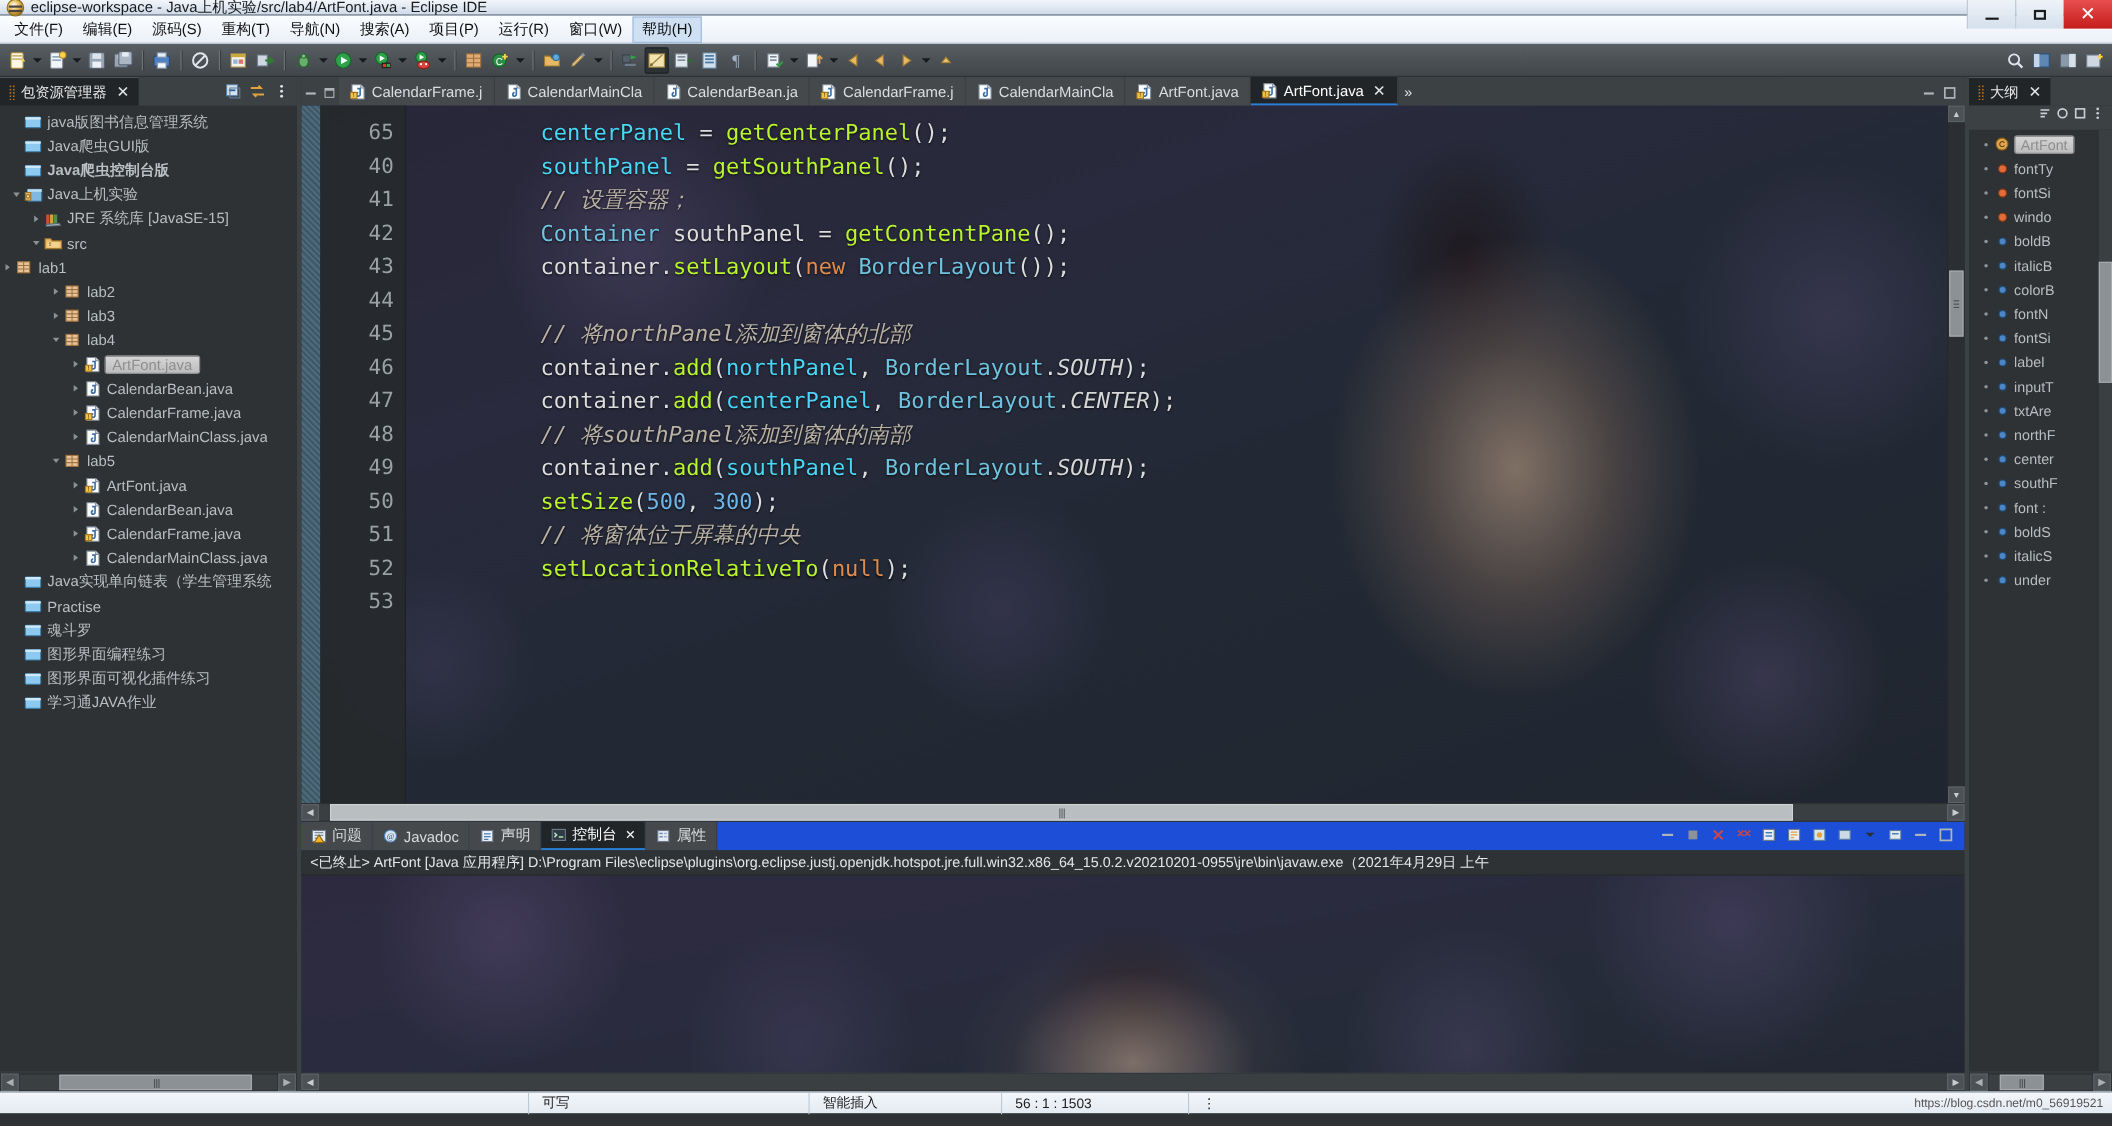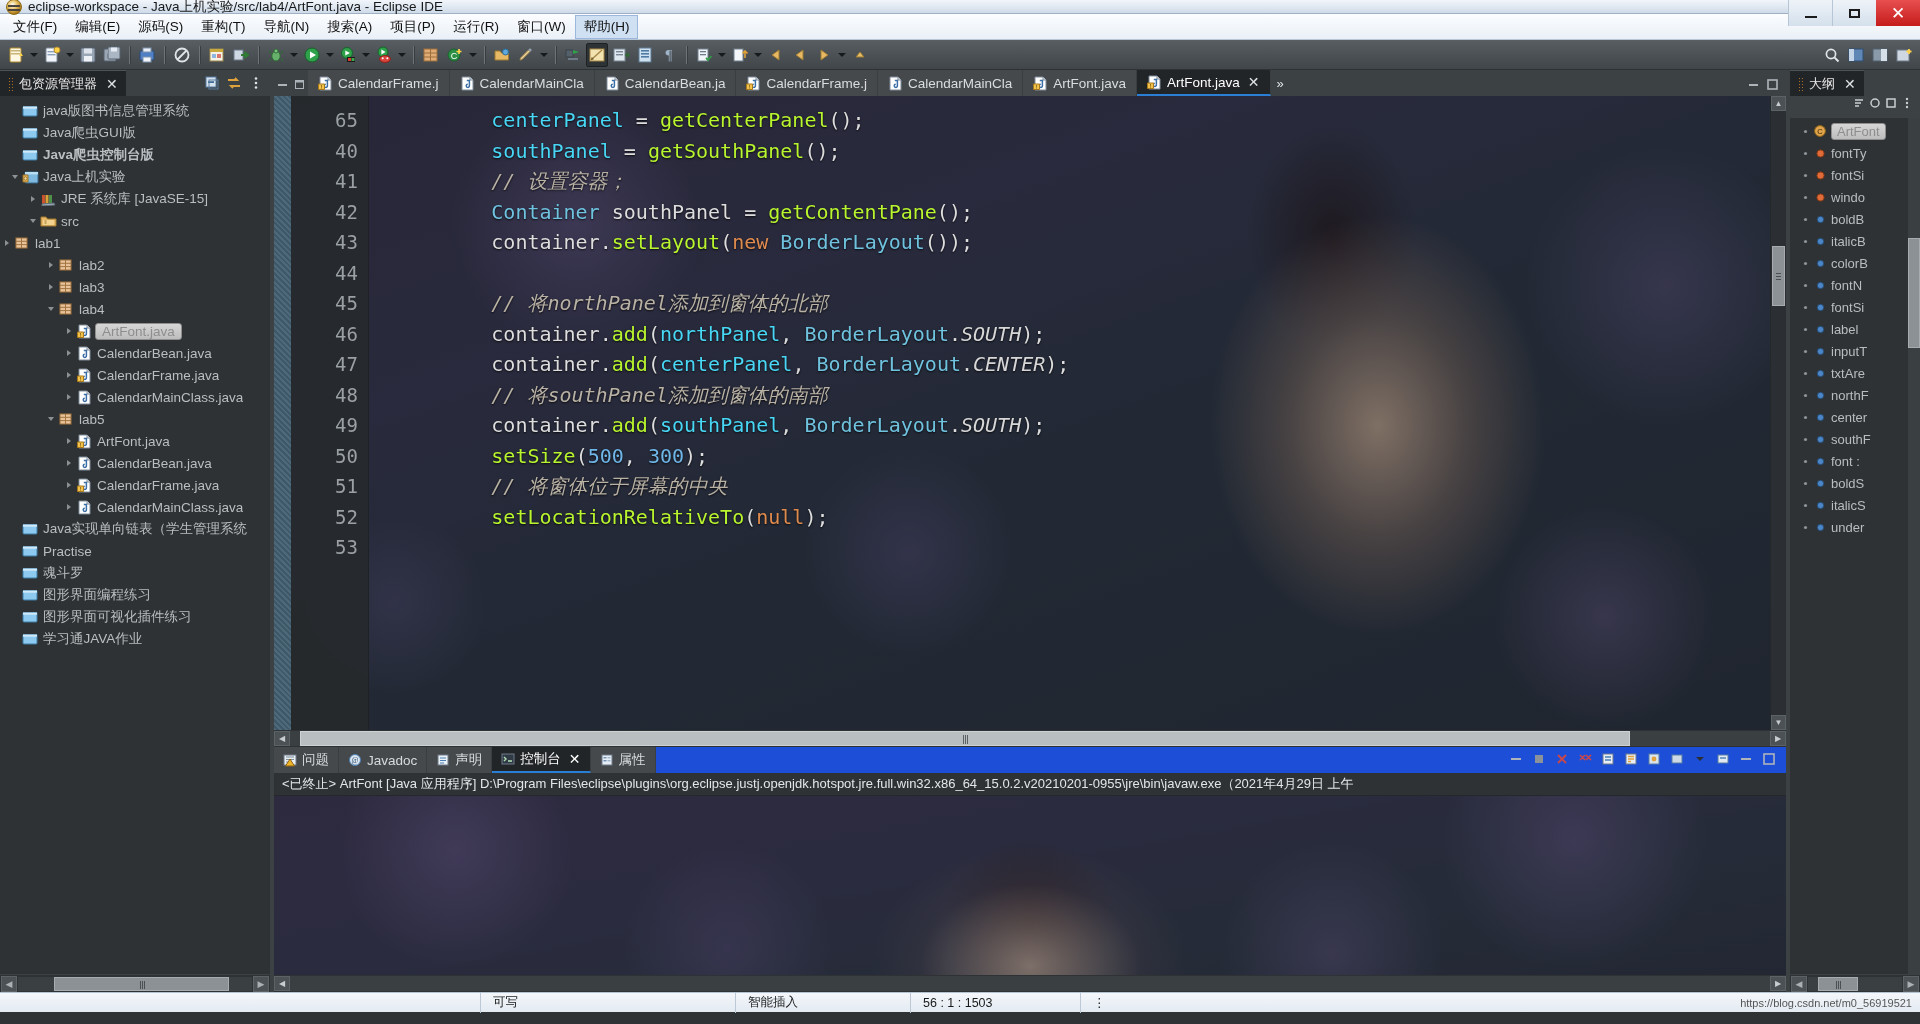--- a/index.html
+++ b/index.html
@@ -174,21 +174,21 @@
   .ehscroll{ height:17px; background:#2f3234; display:flex; align-items:center; z-index:3;}
   .eh-arrow{width:16px;height:15px;background:#4b5155;border:1px solid #5c6367;display:flex;align-items:center;justify-content:center;color:#c8cdd0;font-size:8px;}
   .eh-track{flex:1;height:15px;background:#3a3f42;position:relative;}
   .eh-thumb{position:absolute;left:10px;right:140px;top:0;bottom:0;background:#b9bec1;border:1px solid #cdd2d5;}
   .eh-thumb:after{content:"";position:absolute;left:50%;top:3px;width:1px;height:9px;background:#5b6063;box-shadow:2px 0 0 #5b6063,-2px 0 0 #5b6063;}
 
   
   #console{ height:245px; display:flex; flex-direction:column; flex:0 0 auto; background:#2f3234;}
   .ctabsrow{ height:26px; background:#1d4ed8; display:flex; align-items:stretch;}
   .ctab{display:flex;align-items:center;gap:5px;padding:0 9px;font-size:13.5px;color:#d8dbde;background:#46494c;border-right:1px solid #3a3e41;}
-  .ctab.active{background:#222527;color:#fff;border-bottom:2px solid #2a7fd4;}
+  .ctab.active{background:#222527;color:#fff;border-bottom:2px solid #2a7fd4;font-family:Liberation Mono, monospace;}
   .ctab .x{font-size:14px;margin-left:3px;}
   .ctools{margin-left:auto;display:flex;align-items:center;gap:7px;padding:0 8px;}
   .cstatus{
     height:22px; background:#2f3234; color:#e3e6e9; font-size:13px;
     display:flex; align-items:center; padding-left:8px; white-space:nowrap; overflow:hidden;
   }
   .cbody{
     flex:1; position:relative; overflow:hidden;
     background:
       radial-gradient(ellipse 200px 150px at 50% 95%, rgba(228,200,180,0.75) 0%, rgba(120,100,110,0.2) 55%, rgba(0,0,0,0) 80%),

